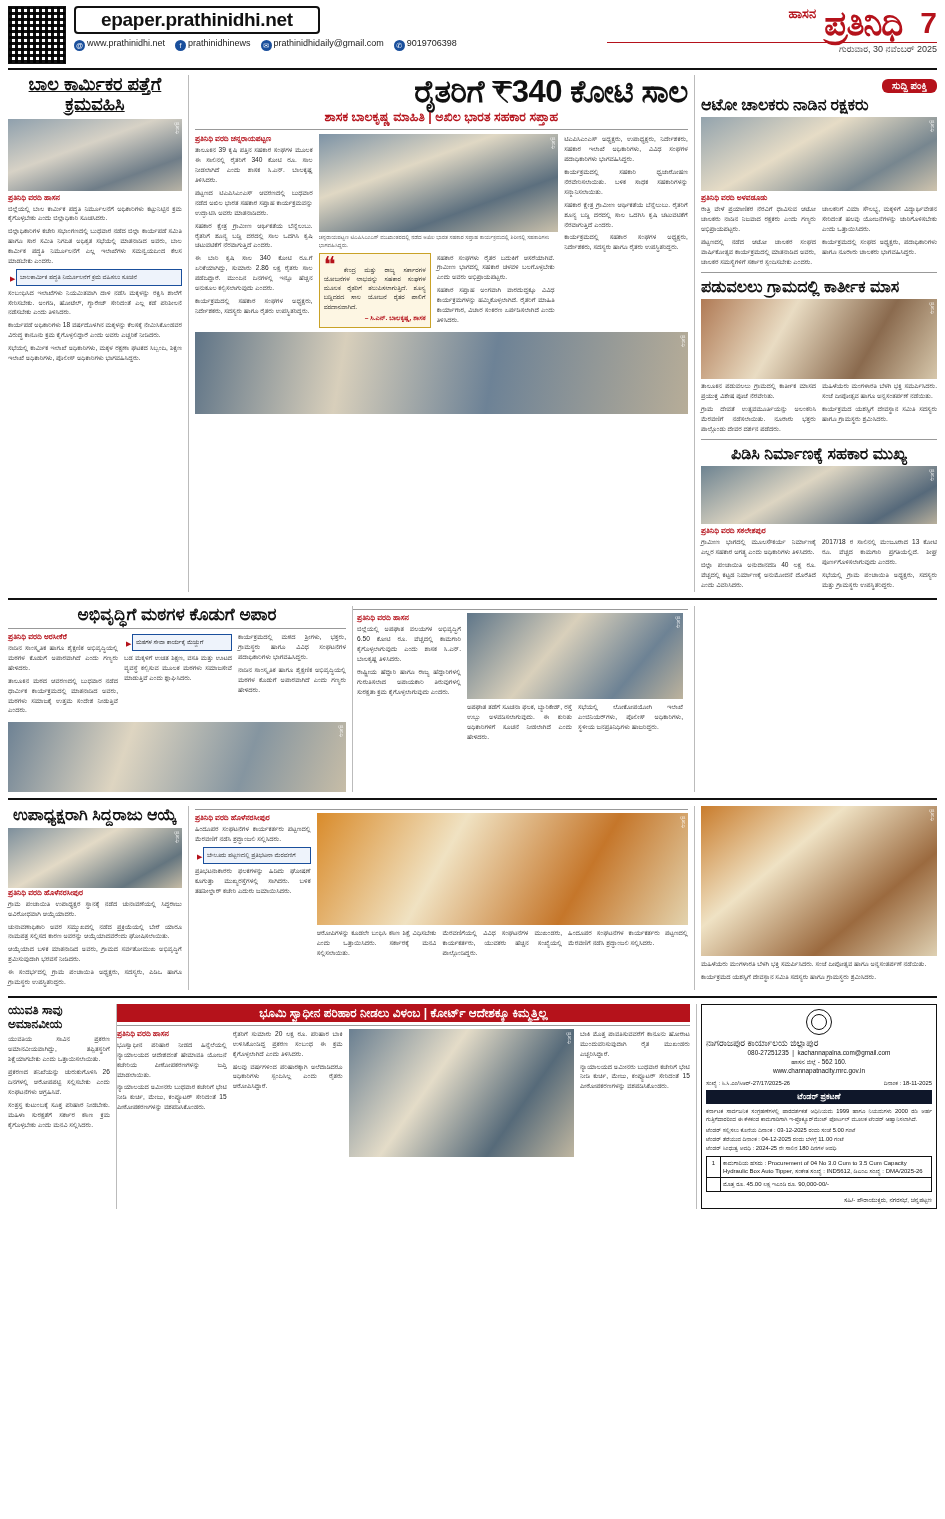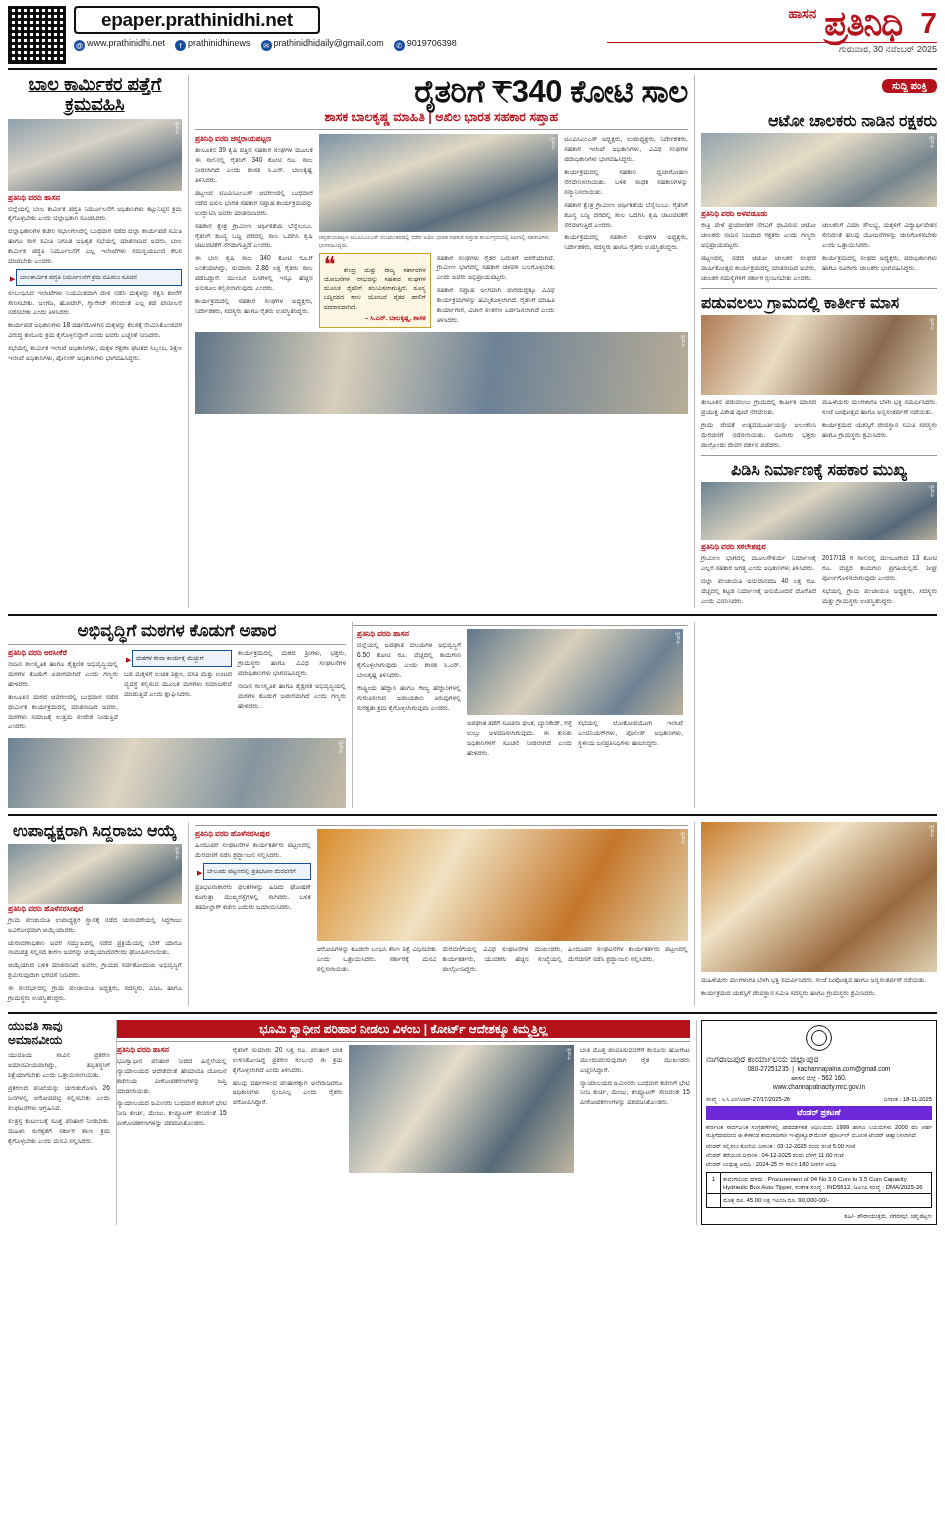--- a/index.html
+++ b/index.html
@@ -65,21 +65,21 @@
 
   .section-tab { background:#b5121b; color:#fff; font-size:10px; font-weight:bold; display:inline-block; padding:1px 10px; border-radius:6px;margin-left:20px;}
 
   .col2 { column-count:2; column-gap:6px; }
   .col3 { column-count:3; column-gap:6px; }
 
   
   .adbox { border:1px solid #111; padding:4px; font-size:6.2px; line-height:1.4; }
   .ad-head { text-align:left; font-size:9px; font-weight:normal; }
   .ad-sub { text-align:center; font-size:6.4px; }
-  .ad-blk { background:#6d28d9; color:#fff; text-align:center; font-size:8px; font-weight:bold; padding:1px; margin:3px 0;}
+  .ad-blk { background:#0f172a; color:#fff; text-align:center; font-size:8px; font-weight:bold; padding:1px; margin:3px 0;}
   .ad-emblem { width:26px; height:26px; border:1px solid #111; border-radius:50%; margin:0 auto 2px; position:relative;}
   .ad-emblem::after{content:"";position:absolute; inset:4px; border:1px solid #111; border-radius:50%;}
   .ad-table { width:100%; border-collapse:collapse; font-size:6px; }
   .ad-table td { border:1px solid #111; padding:2px; vertical-align:top;}
   .sign { text-align:right; font-size:6.2px; margin-top:4px; }
 
   .tiny { font-size:5.6px; color:#444; }
   .centerline { text-align:center; }
 </style>
 </head>
@@ -179,21 +179,21 @@
       </div>
       <div class="photo" style="height:82px; margin-top:4px; background:linear-gradient(100deg,#5f7487,#d8cfbb 30%,#6d8296 60%,#b7ad98);">
         <div class="credit">ಪ್ರತಿನಿಧಿ</div>
       </div>
     </div>
 
     <div class="col-right rule-v" style="padding-left:6px;">
       <div style="text-align:right;">
         <span class="section-tab">ಸುದ್ದಿ ಪಂಕ್ತಿ</span>
       </div>
-      <div class="head-md" style="text-align:right; margin-top:19px;">ಆಟೋ ಚಾಲಕರು ನಾಡಿನ ರಕ್ಷಕರು</div>
+      <div class="head-md" style="text-align:left; margin-top:3px;font-family:Liberation Serif, serif;">ಆಟೋ ಚಾಲಕರು ನಾಡಿನ ರಕ್ಷಕರು</div>
       <div class="photo" style="height:74px; margin-top:3px; background:linear-gradient(150deg,#93a3ad,#e6dcc6 40%,#77868f 75%,#cfc4ae);">
         <div class="credit">ಪ್ರತಿನಿಧಿ</div>
       </div>
       <div class="byline" style="margin-top:2px;">ಪ್ರತಿನಿಧಿ ವರದಿ ಅಳವಡೂಡು</div>
       <div class="body col2">
         <p>ರಾತ್ರಿ ವೇಳೆ ಪ್ರಯಾಣಿಕರ ನೆರವಿಗೆ ಧಾವಿಸುವ ಆಟೋ ಚಾಲಕರು ನಾಡಿನ ನಿಜವಾದ ರಕ್ಷಕರು ಎಂದು ಗಣ್ಯರು ಅಭಿಪ್ರಾಯಪಟ್ಟರು.</p>
         <p>ಪಟ್ಟಣದಲ್ಲಿ ನಡೆದ ಆಟೋ ಚಾಲಕರ ಸಂಘದ ವಾರ್ಷಿಕೋತ್ಸವ ಕಾರ್ಯಕ್ರಮದಲ್ಲಿ ಮಾತನಾಡಿದ ಅವರು, ಚಾಲಕರ ಸಮಸ್ಯೆಗಳಿಗೆ ಸರ್ಕಾರ ಸ್ಪಂದಿಸಬೇಕು ಎಂದರು.</p>
         <p>ಚಾಲಕರಿಗೆ ವಿಮಾ ಸೌಲಭ್ಯ, ಮಕ್ಕಳಿಗೆ ವಿದ್ಯಾರ್ಥಿವೇತನ ಸೇರಿದಂತೆ ಹಲವು ಯೋಜನೆಗಳನ್ನು ಜಾರಿಗೊಳಿಸಬೇಕು ಎಂದು ಒತ್ತಾಯಿಸಿದರು.</p>
         <p>ಕಾರ್ಯಕ್ರಮದಲ್ಲಿ ಸಂಘದ ಅಧ್ಯಕ್ಷರು, ಪದಾಧಿಕಾರಿಗಳು ಹಾಗೂ ನೂರಾರು ಚಾಲಕರು ಭಾಗವಹಿಸಿದ್ದರು.</p>
       </div>

